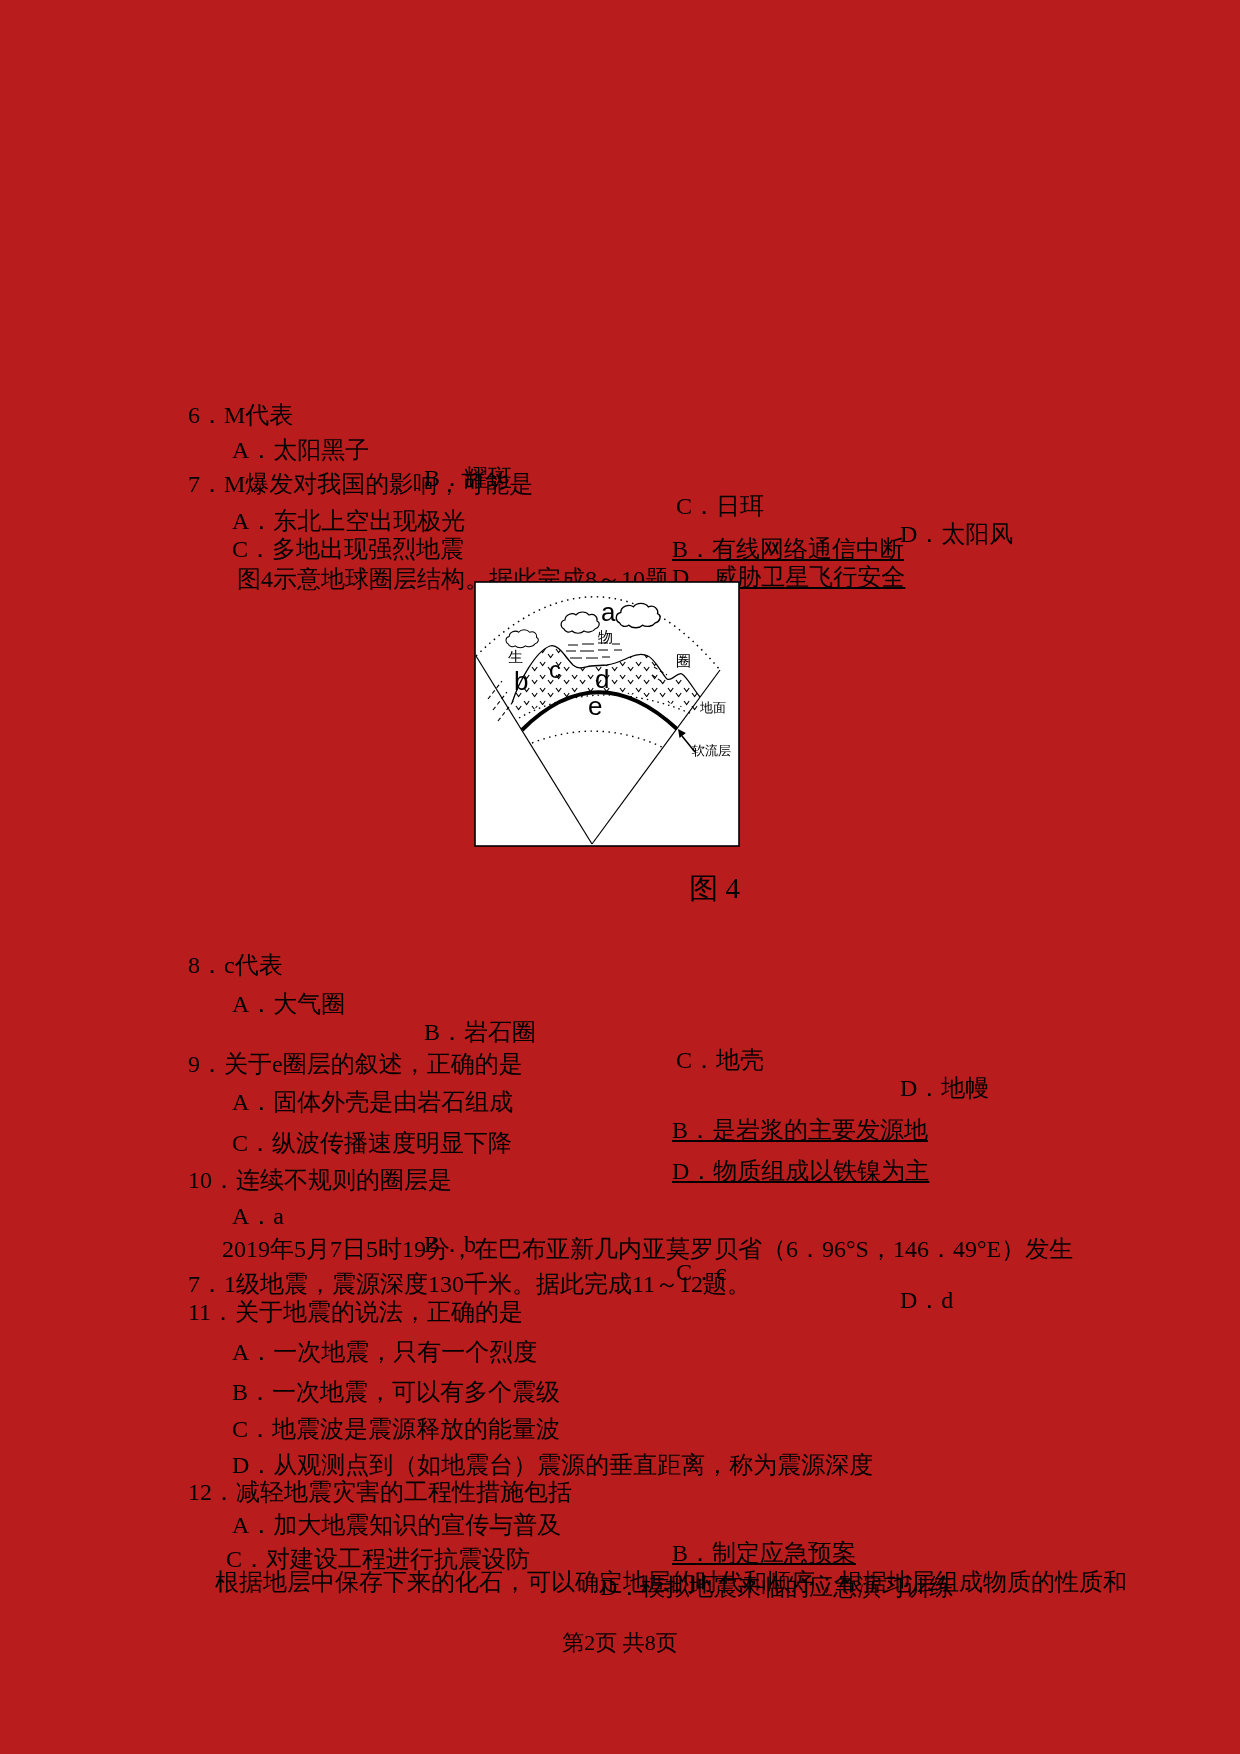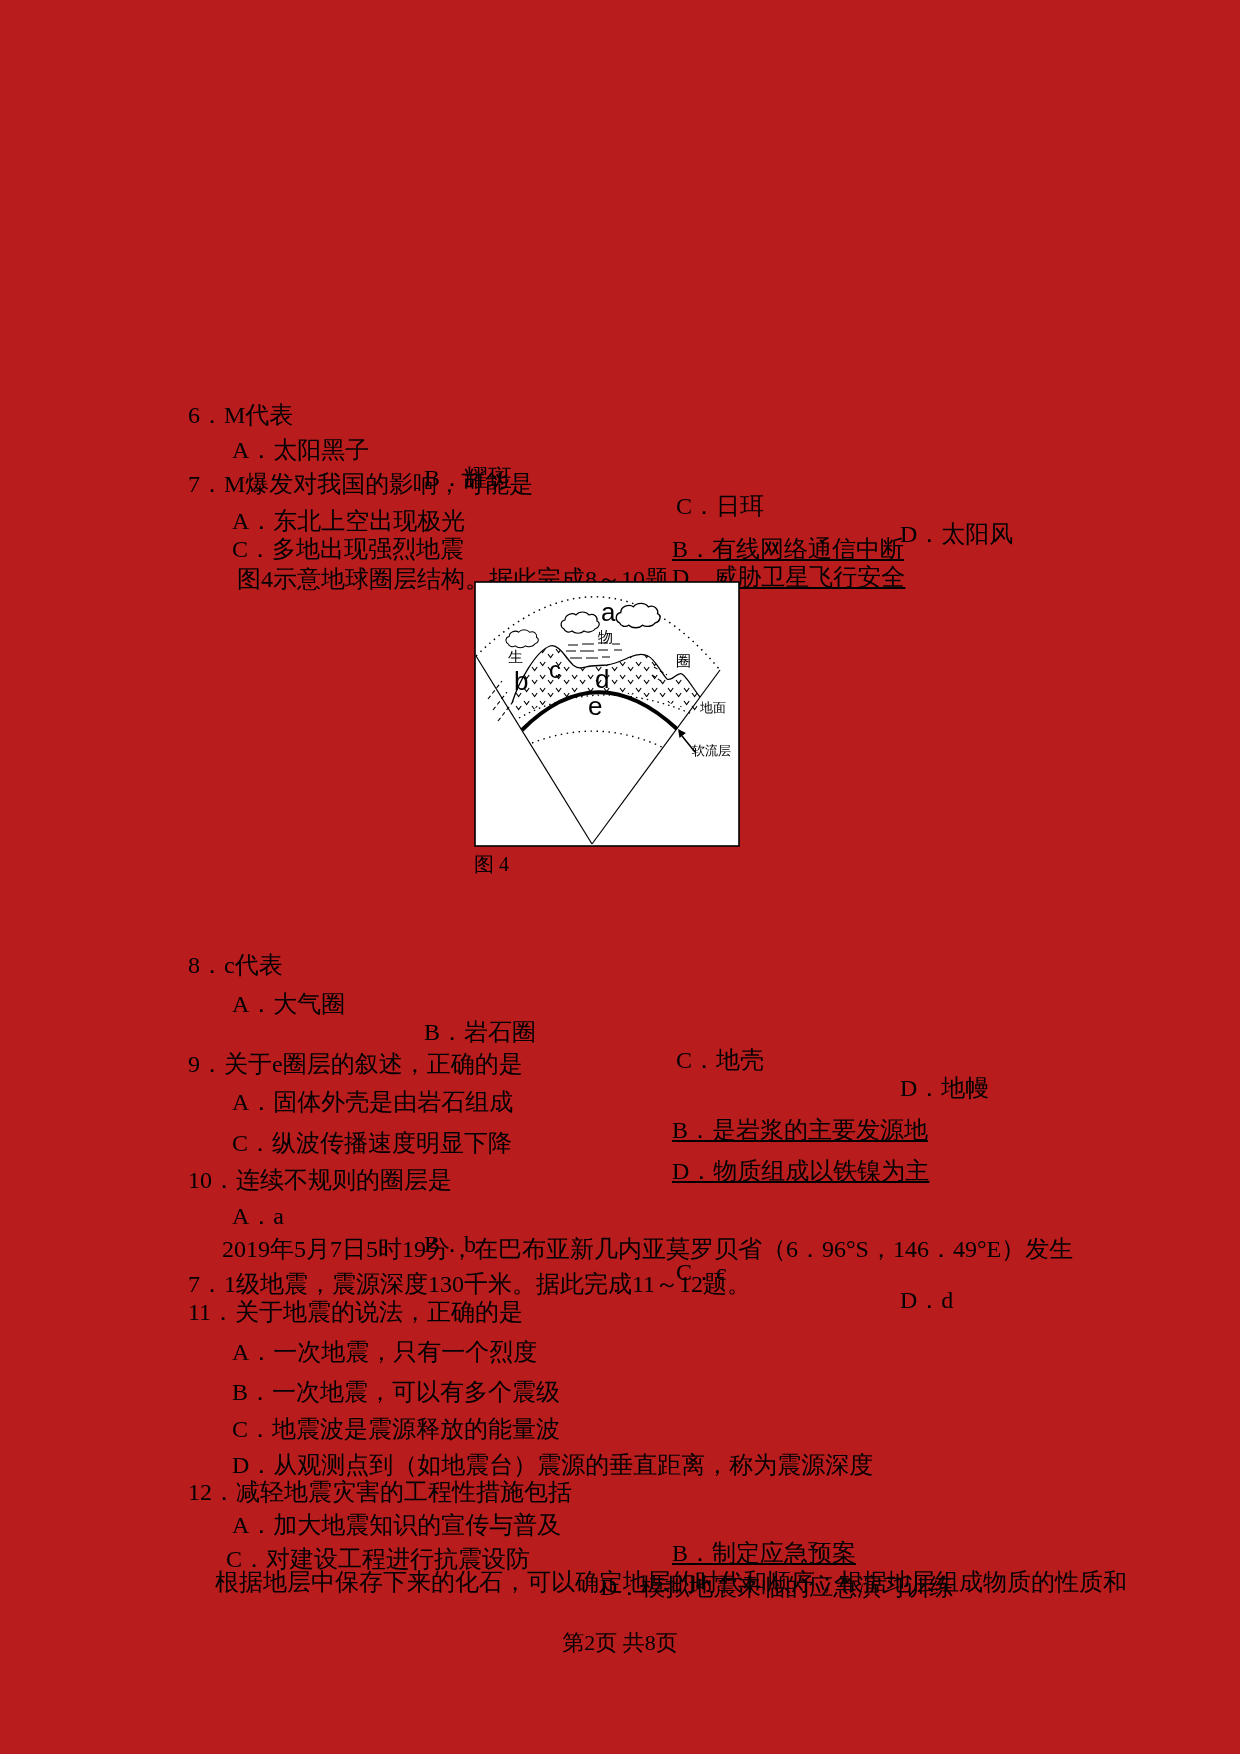--- a/index.html
+++ b/index.html
@@ -7,21 +7,21 @@
         font-family:"Liberation Serif","DejaVu Serif",serif;overflow:hidden;}
   .ln{position:absolute;left:0;width:1240px;font-size:24px;line-height:28px;white-space:pre;}
   .ln .t{position:absolute;white-space:pre;}
   .stem{left:188px;}
   .optA{left:232px;} .optB4{left:424px;} .optC4{left:676px;} .optD4{left:900px;}
   .optB2{left:672px;text-decoration:underline;}
   .q12c{left:226px;} .q12d{left:600px;}
   .indent1{left:222px;} .indent2{left:215px;} .figintro{left:228px;margin-left:9px;}
   .single{left:232px;}
   .figbox{position:absolute;left:474px;top:581px;width:266px;height:266px;}
-  .figcap{position:absolute;left:474px;top:851px;width:266px;text-align:left;font-size:20px;}
+  .figcap{position:absolute;left:474px;top:869px;width:266px;text-align:right;font-size:29px;}
   .footer{position:absolute;left:0;top:1628px;width:1240px;text-align:center;font-size:22px;}
   svg text{fill:#000;}
   .svg-cjk{font-family:"Liberation Serif","DejaVu Serif",serif;}
   .svg-latin{font-family:"Liberation Sans","DejaVu Sans",sans-serif;}
 </style>
 </head>
 <body>
 
 <div class="page">
 

